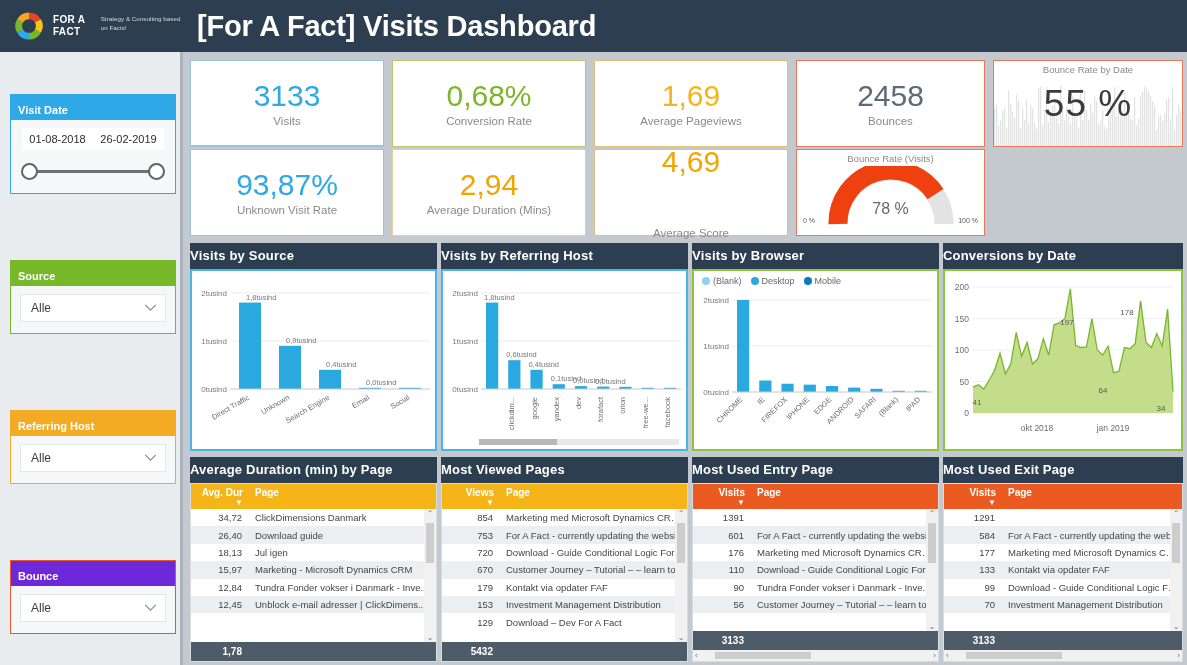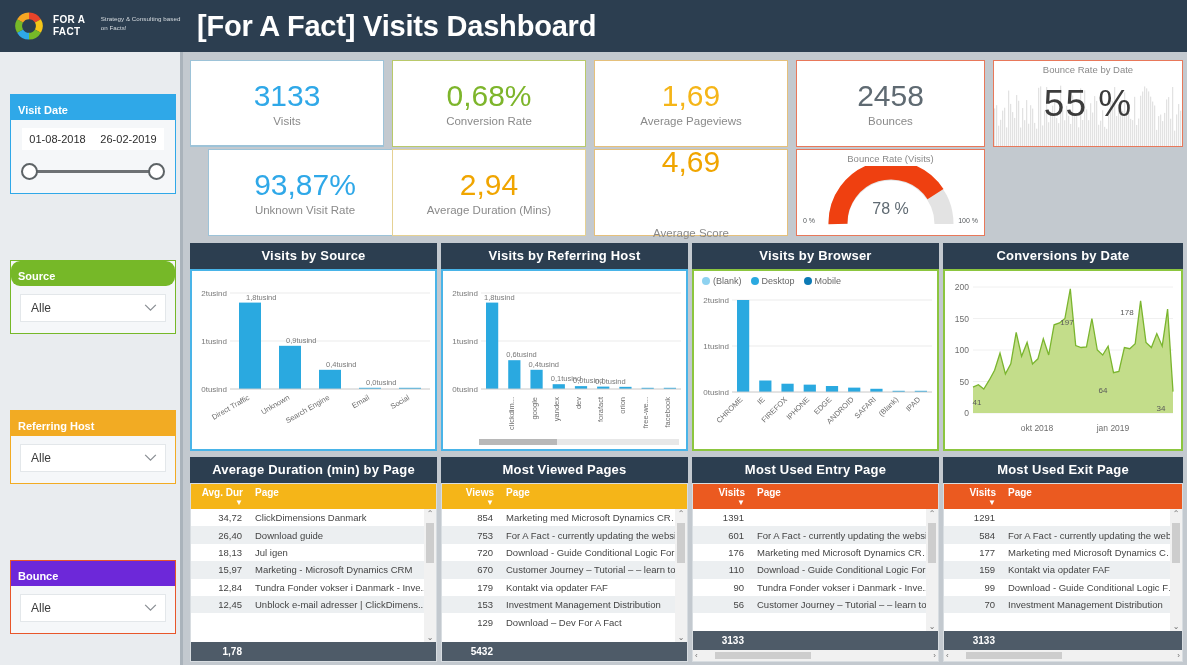--- a/index.html
+++ b/index.html
@@ -30,21 +30,21 @@
   .sidebar {
     position: absolute; left: 0; top: 52px; width: 183px; height: 613px;
     background: #e9ecef; border-right: 3px solid #aab3bb;
   }
   .slicer { position: absolute; left: 10px; width: 166px; border: 1px solid #cfd6dc; background: #f5f7f9; }
   .slicer-head { color: #fff; font-weight: bold; font-size: 11px; padding: 9px 7px 4px; }
   .slicer-body { padding: 8px 9px 11px; }
   .sl-date { top: 42px; border-color: #2fa8e8; }
   .sl-date .slicer-head { background: #2fa8e8; }
   .sl-source { top: 208px; border-color: #76b828; }
-  .sl-source .slicer-head { background: #76b828; border-radius: 9px; }
+  .sl-source .slicer-head { background: #76b828; }
   .sl-refhost { top: 358px; border-color: #f2ab23; }
   .sl-refhost .slicer-head { background: #f2ab23; }
   .sl-bounce { top: 508px; border-color: #e8562a; }
   .sl-bounce .slicer-head { background: #6d28d9; }
 
   .date-inputs { display: flex; justify-content: center; }
   .date-box {
     background: #fff; border: 1px solid #fff; font-size: 11px; color: #2c2c2c;
     padding: 4px 6px; width: 71px; text-align: center;
   }
@@ -66,21 +66,21 @@
 
   
   .kpi {
     position: absolute; background: #fff;
     display: flex; flex-direction: column; align-items: center; justify-content: center;
   }
   .kpi-val { font-size: 30px; line-height: 32px; font-weight: normal; }
   .kpi-lab { font-size: 11.5px; color: #8a8a8a; margin-top: 3px; }
 
   .kpi-visits      { left: 190px; top: 60px;  width: 194px; height: 87px; border: 1px solid #9dc3d8; border-bottom: 2px solid #9dc3d8; }
-  .kpi-unknown     { left: 208px; top: 149px; width: 194px; height: 87px; border: 1px solid #9dc3d8; }
+  .kpi-unknown     { left: 190px; top: 149px; width: 194px; height: 87px; border: 1px solid #9dc3d8; }
   .kpi-conv        { left: 392px; top: 60px;  width: 194px; height: 87px; border: 1px solid #b9c96a; }
   .kpi-dur         { left: 392px; top: 149px; width: 194px; height: 87px; border: 1px solid #e5d193; }
   .kpi-pv          { left: 594px; top: 60px;  width: 194px; height: 87px; border: 1px solid #e5c07b; }
   .kpi-score       { left: 594px; top: 149px; width: 194px; height: 87px; border: 1px solid #e5c07b; gap: 46px; }
   .kpi-bounces     { left: 796px; top: 60px;  width: 189px; height: 87px; border: 1px solid #e8785a; }
   .c-blue   { color: #2fa8e8; }
   .c-green  { color: #7db52b; }
   .c-amber  { color: #f5b518; }
   .c-orange { color: #f0a500; }
   .c-grey   { color: #5f6a72; }
@@ -106,21 +106,21 @@
   .brd-spark { position: absolute; left: 0; right: 0; top: 16px; height: 70px; }
   .brd-val {
     position: absolute; left: 0; right: 0; top: 22px; text-align: center;
     font-size: 37px; color: #3b3b3b; font-weight: 300; letter-spacing: 1px; z-index: 3;
   }
 
   
   .panel { position: absolute; }
   .panel-head {
     background: #2c3e50; color: #fff; font-weight: bold; font-size: 13px;
-    text-align: center; padding: 5px 0 6px; letter-spacing: .2px;
+    text-align: left; padding: 5px 0 6px; letter-spacing: .2px;
   }
   .panel-body { background: #fff; border: 1px solid #d8dde1; height: calc(100% - 26px); }
   .bd-blue   { border: 2px solid #49b4e8; }
   .bd-green  { border: 2px solid #8cc63f; }
 
   .p1 { left: 190px; top: 243px; width: 247px; height: 208px; }
   .p2 { left: 441px; top: 243px; width: 247px; height: 208px; }
   .p3 { left: 692px; top: 243px; width: 247px; height: 208px; }
   .p4 { left: 943px; top: 243px; width: 240px; height: 208px; }
   .p5 { left: 190px; top: 457px; width: 247px; height: 205px; }
@@ -743,21 +743,21 @@
             </div>
             <div class="trow">
               <div class="td-num">584</div>
               <div class="td-page">For A Fact - currently updating the website - F</div>
             </div>
             <div class="trow">
               <div class="td-num">177</div>
               <div class="td-page">Marketing med Microsoft Dynamics CRM | Cli</div>
             </div>
             <div class="trow">
-              <div class="td-num">159</div>
+              <div class="td-num">133</div>
               <div class="td-page">Kontakt via opdater FAF</div>
             </div>
             <div class="trow">
               <div class="td-num">99</div>
               <div class="td-page">Download - Guide Conditional Logic Form</div>
             </div>
             <div class="trow">
               <div class="td-num">70</div>
               <div class="td-page">Investment Management Distribution</div>
             </div>

